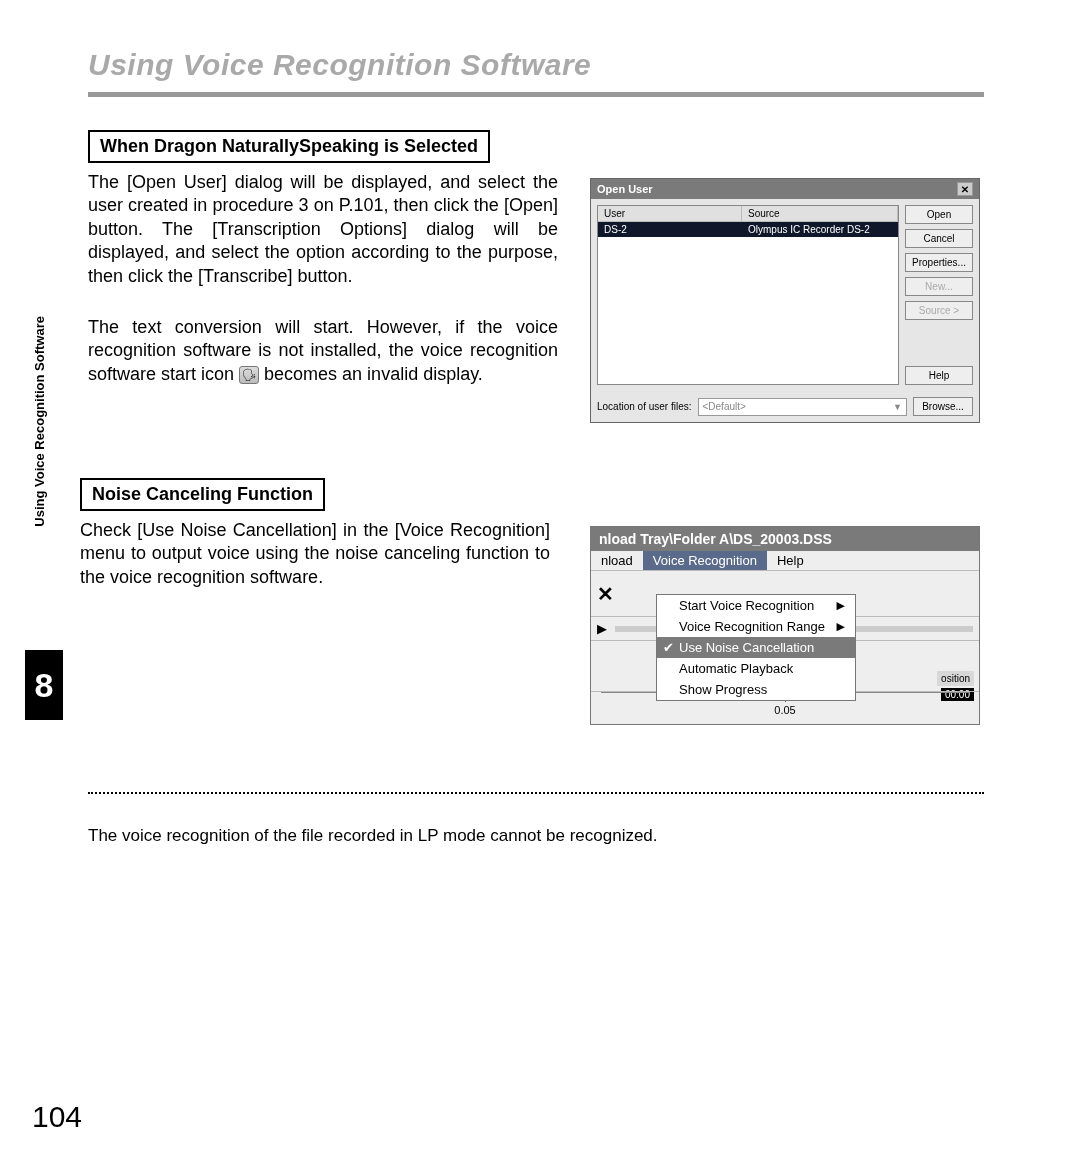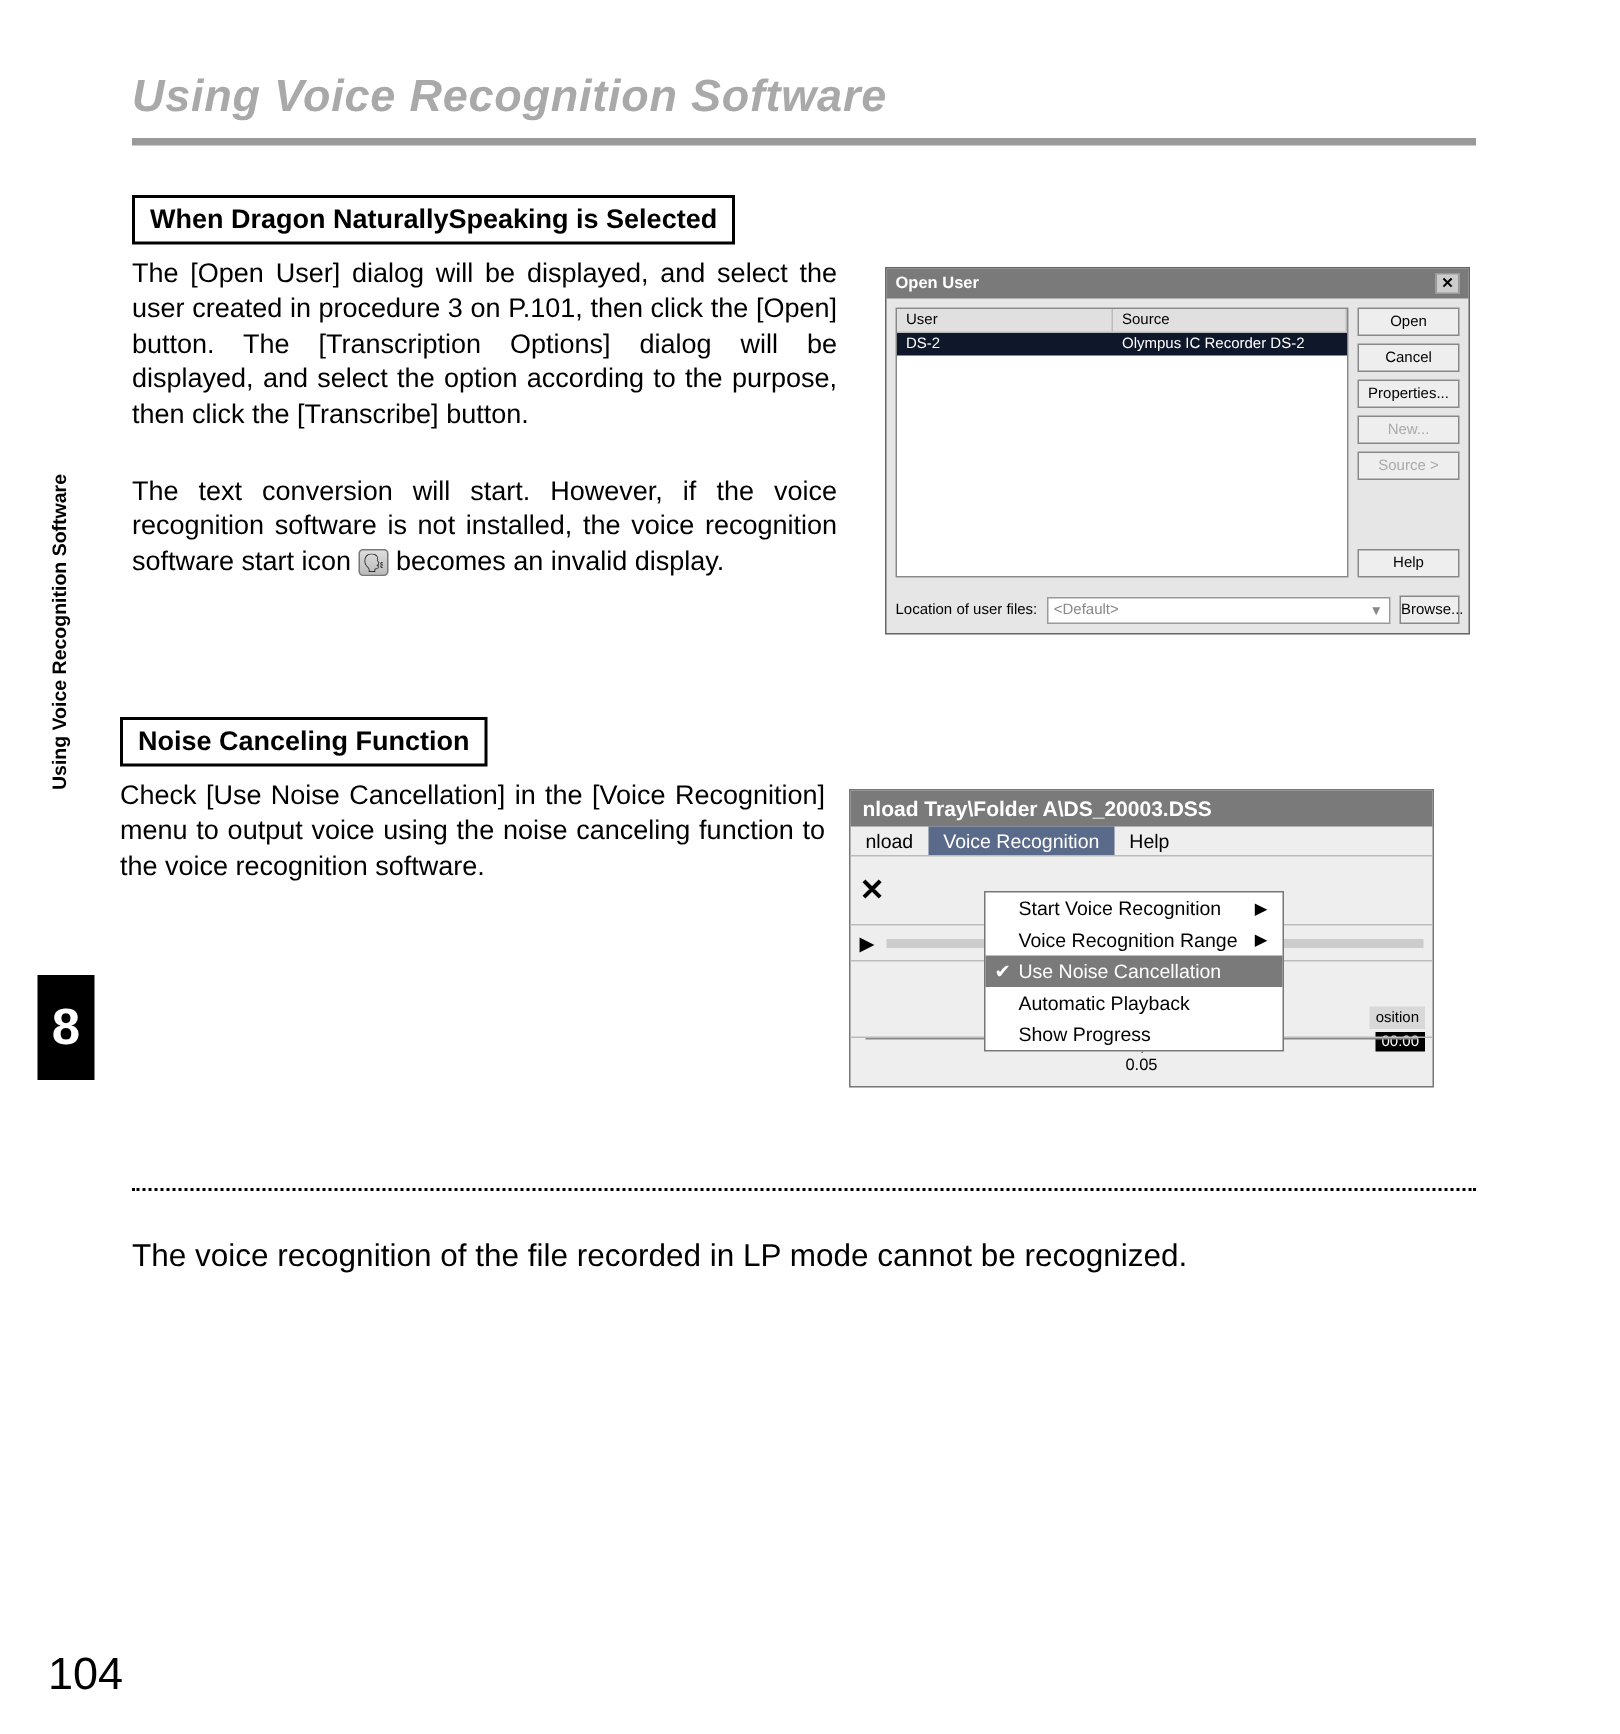--- a/index.html
+++ b/index.html
@@ -190,21 +190,21 @@
     display: flex;
     align-items: center;
     padding: 0 4px;
     color: #888;
     justify-content: space-between;
   }
   .dlg-foot-input .dd { font-size: 9px; }
   
   .menu-shot {
     position: absolute;
-    left: 566px;
+    left: 590px;
     top: 526px;
     width: 390px;
     border: 1px solid #777;
     background: #eee;
     font-size: 13px;
     padding-bottom: 4px;
   }
   .menu-title {
     background: #7a7a7a;
     color: #fff;
@@ -324,21 +324,21 @@
     width: 896px;
     border-top: 2px dotted #000;
   }
   .note-block {
     position: absolute;
     left: 88px;
     top: 820px;
     width: 896px;
   }
   .note-title { font-weight: bold; font-size: 18px; }
-  .note-text { font-size: 21px; margin-top: 6px; }
+  .note-text { font-size: 17px; margin-top: 6px; }
 </style>
 </head>
 <body>
 
 <div class="page-title">Using Voice Recognition Software</div>
 <div class="title-rule"></div>
 
 <div class="side-label">Using Voice Recognition Software</div>
 <div class="chapter-tab">8</div>
 
@@ -380,21 +380,21 @@
       <div style="flex:1"></div>
       <div class="dlg-btn">Help</div>
     </div>
   </div>
   <div class="dlg-foot">
     <span>Location of user files:</span>
     <div class="dlg-foot-input">
       <span>&lt;Default&gt;</span>
       <span class="dd">▼</span>
     </div>
-    <div class="dlg-btn" style="width:40px">Browse...</div>
+    <div class="dlg-btn" style="width:60px">Browse...</div>
   </div>
 </div>
 
 <div class="menu-shot">
   <div class="menu-title">nload Tray\Folder A\DS_20003.DSS</div>
   <div class="menubar">
     <div>nload</div>
     <div class="active">Voice Recognition</div>
     <div>Help</div>
   </div>

